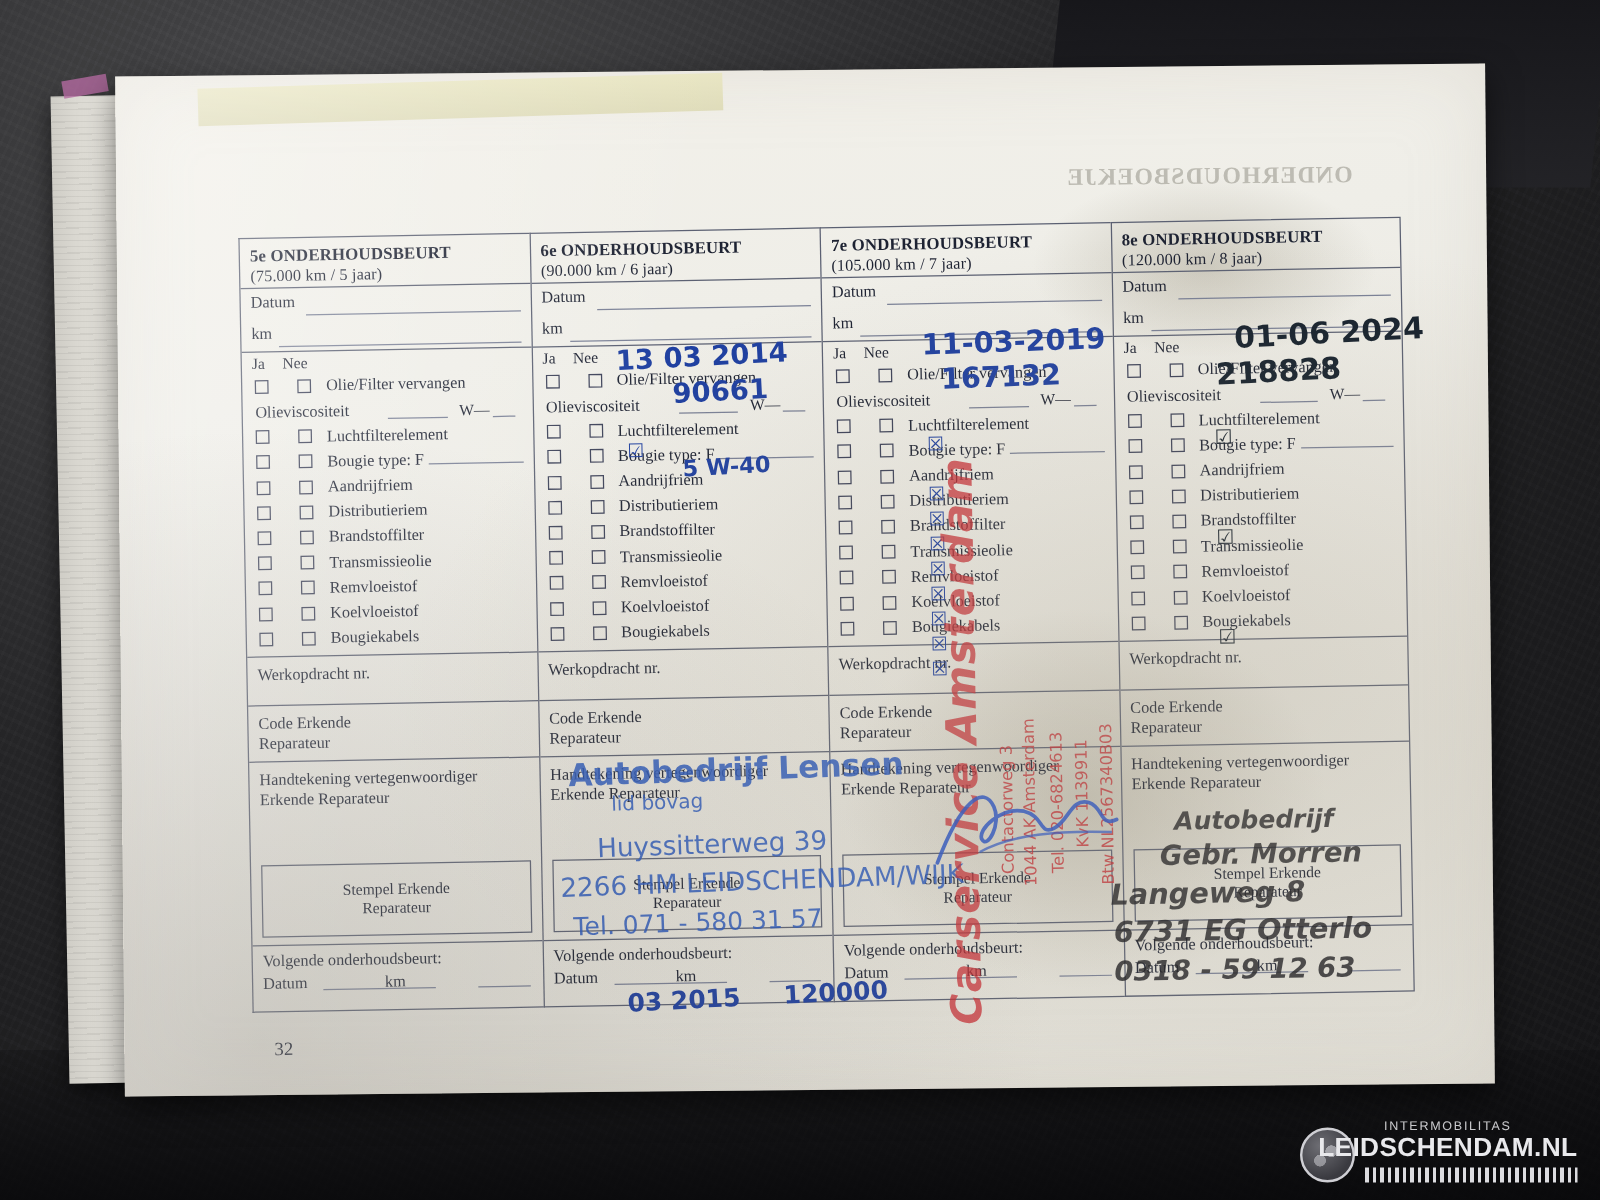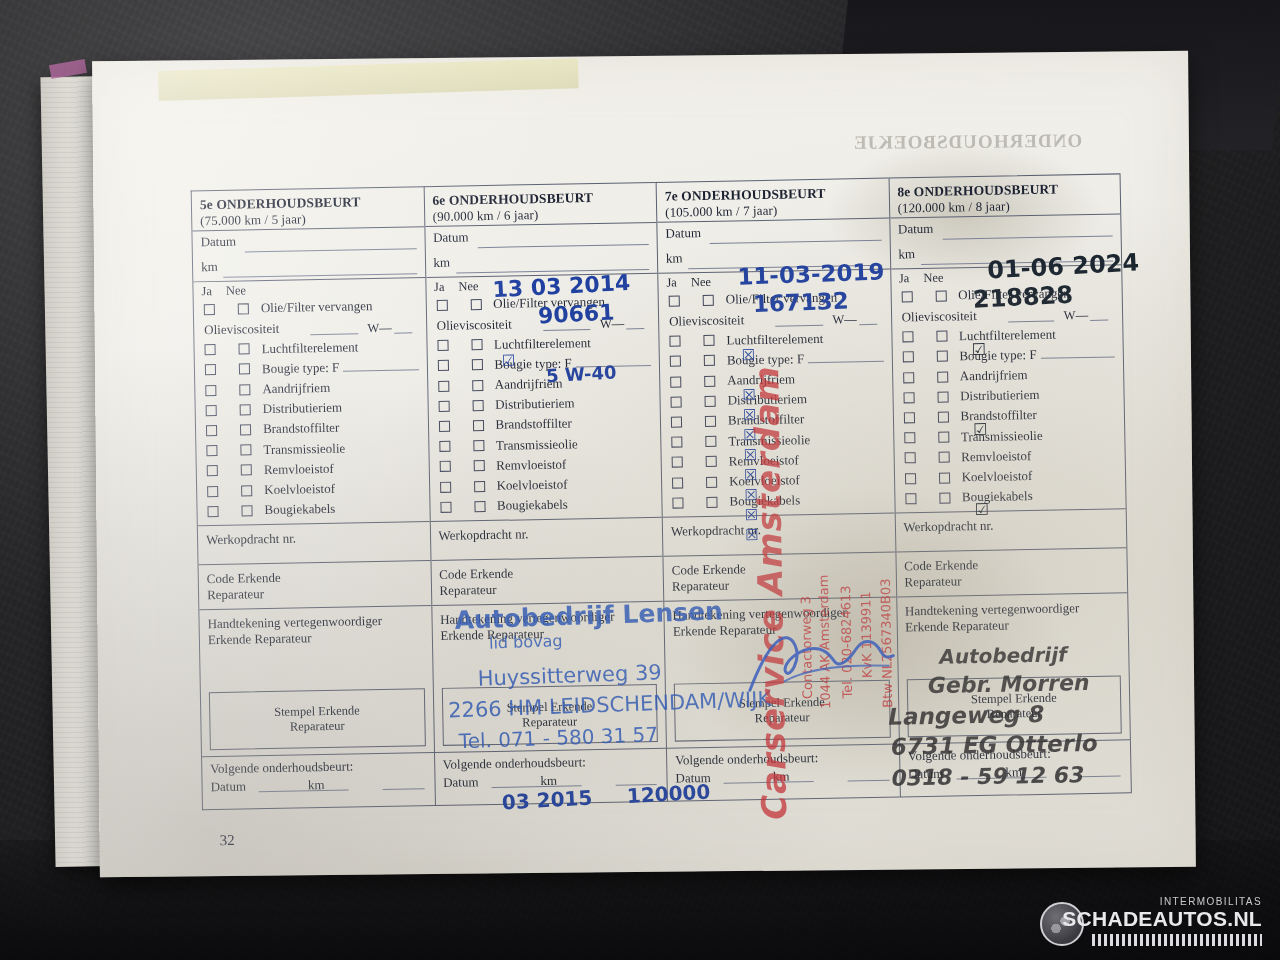--- a/index.html
+++ b/index.html
@@ -190,21 +190,21 @@
   }
   .pagenum{
     position:absolute;left:120px;top:772px;font-size:15px;color:#1d2232;transform:rotate(-0.5deg);
   }
   .smudge{
     position:absolute;background:radial-gradient(ellipse at center, rgba(150,143,122,.38), rgba(150,143,122,0) 65%);
     pointer-events:none;
   }
   
   .wm{
-    position:absolute;right:18px;bottom:14px;text-align:right;color:#e9e9ec;
+    position:absolute;right:18px;bottom:14px;text-align:center;color:#e9e9ec;
     font-family:"Liberation Sans",sans-serif;
   }
   .wm .small{font-size:10px;letter-spacing:1.4px;opacity:.85;}
   .wm .big{font-size:21px;font-weight:bold;letter-spacing:.3px;}
   .wm .bars{height:12px;width:170px;margin-left:auto;margin-top:3px;
     background:repeating-linear-gradient(90deg,#dcdce0 0px,#dcdce0 3px,transparent 3px,transparent 6px);}
   .globe{
     position:absolute;right:196px;bottom:14px;width:40px;height:40px;border-radius:50%;
     background:radial-gradient(circle at 35% 32%, #6e6e74, #3a3a40 70%);
     border:2px solid #cfcfd4;
@@ -725,16 +725,16 @@
         <div class="stamp-black" style="left:690px;top:588px;font-size:22px;">0318 - 59 12 63</div>
       </div>
 
       <div class="pagenum">32</div>
     </div>
   </div>
 
   <div class="globe"></div>
   <div class="wm">
     <div class="small">INTERMOBILITAS</div>
-    <div class="big">SCHADEAUTOS.NL</div>
+    <div class="big">LEIDSCHENDAM.NL</div>
     <div class="bars"></div>
   </div>
 </div>
 
 </body></html>

